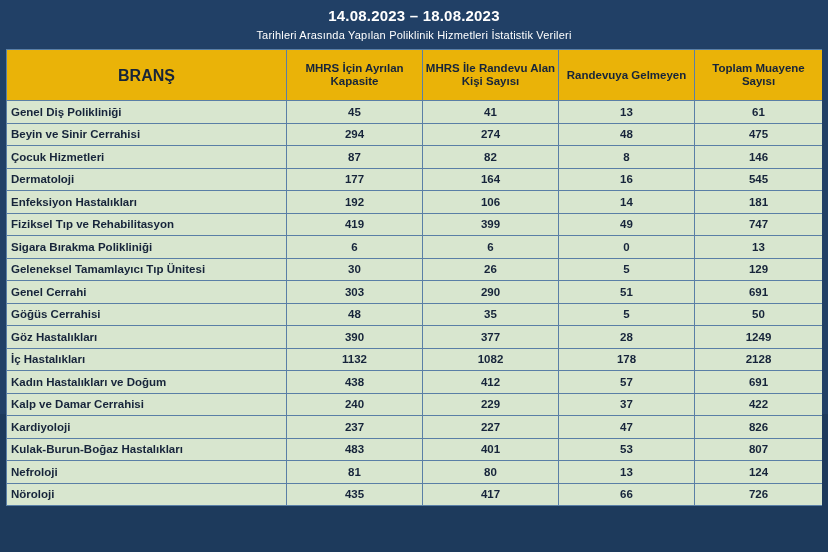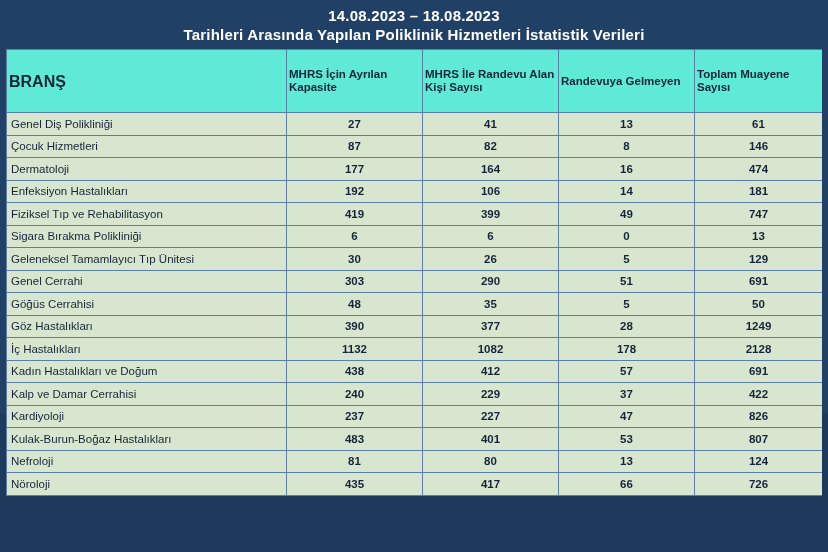--- a/index.html
+++ b/index.html
@@ -25,58 +25,58 @@
     padding-top: 6px;
     padding-bottom: 4px;
   }
   .title-line1 {
     font-size: 15px;
     font-weight: bold;
     letter-spacing: 0.2px;
     line-height: 19px;
   }
   .title-line2 {
-    font-size: 15px;
-    font-weight: bold;
+    font-size: 11px;
+    font-weight: normal;
     letter-spacing: 0.2px;
     line-height: 20px;
   }
   table.stats {
     border-collapse: collapse;
     width: 816px;
     margin: 0 auto;
     table-layout: fixed;
   }
   table.stats th, table.stats td {
     border: 1px solid #5a7fa6;
     font-size: 11.5px;
     color: #16243a;
   }
   thead th {
-    background: #5eead4;
-    font-weight: bold;
-    text-align: left;
+    background: #eab308;
+    font-weight: bold;
+    text-align: center;
     vertical-align: middle;
-    padding: 14px 2px;
+    padding: 8px 2px;
     line-height: 13px;
     height: 34px;
     font-size: 11.5px;
   }
   thead th.brans {
     font-size: 16px;
     font-weight: bold;
   }
   tbody td {
     height: 21.5px;
     padding: 0 4px;
     background: #d8e6cf;
   }
   tbody td.name {
     text-align: left;
-    font-weight: normal;
+    font-weight: bold;
     font-size: 11.5px;
   }
   tbody td.num {
     text-align: center;
     font-weight: bold;
     font-size: 11.5px;
   }
   col.c0 { width: 280px; }
   col.c1 { width: 136px; }
   col.c2 { width: 136px; }
@@ -111,38 +111,45 @@
           <th class="brans">BRANŞ</th>
           <th>MHRS İçin Ayrılan Kapasite</th>
           <th>MHRS İle Randevu Alan Kişi Sayısı</th>
           <th>Randevuya Gelmeyen</th>
           <th>Toplam Muayene Sayısı</th>
         </tr>
       </thead>
       <tbody id="tbody">
           <tr>
             <td class="name">Genel Diş Polikliniği</td>
-            <td class="num">27</td>
+            <td class="num">45</td>
             <td class="num">41</td>
             <td class="num">13</td>
             <td class="num">61</td>
+          </tr>
+          <tr>
+            <td class="name">Beyin ve Sinir Cerrahisi</td>
+            <td class="num">294</td>
+            <td class="num">274</td>
+            <td class="num">48</td>
+            <td class="num">475</td>
           </tr>
           <tr>
             <td class="name">Çocuk Hizmetleri</td>
             <td class="num">87</td>
             <td class="num">82</td>
             <td class="num">8</td>
             <td class="num">146</td>
           </tr>
           <tr>
             <td class="name">Dermatoloji</td>
             <td class="num">177</td>
             <td class="num">164</td>
             <td class="num">16</td>
-            <td class="num">474</td>
+            <td class="num">545</td>
           </tr>
           <tr>
             <td class="name">Enfeksiyon Hastalıkları</td>
             <td class="num">192</td>
             <td class="num">106</td>
             <td class="num">14</td>
             <td class="num">181</td>
           </tr>
           <tr>
             <td class="name">Fiziksel Tıp ve Rehabilitasyon</td>

